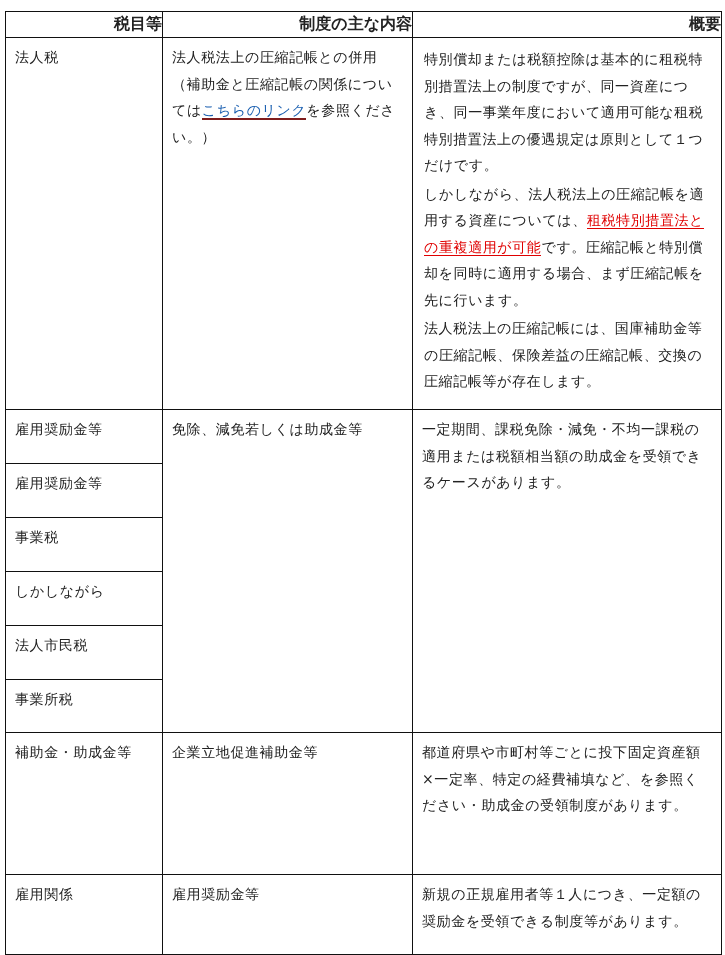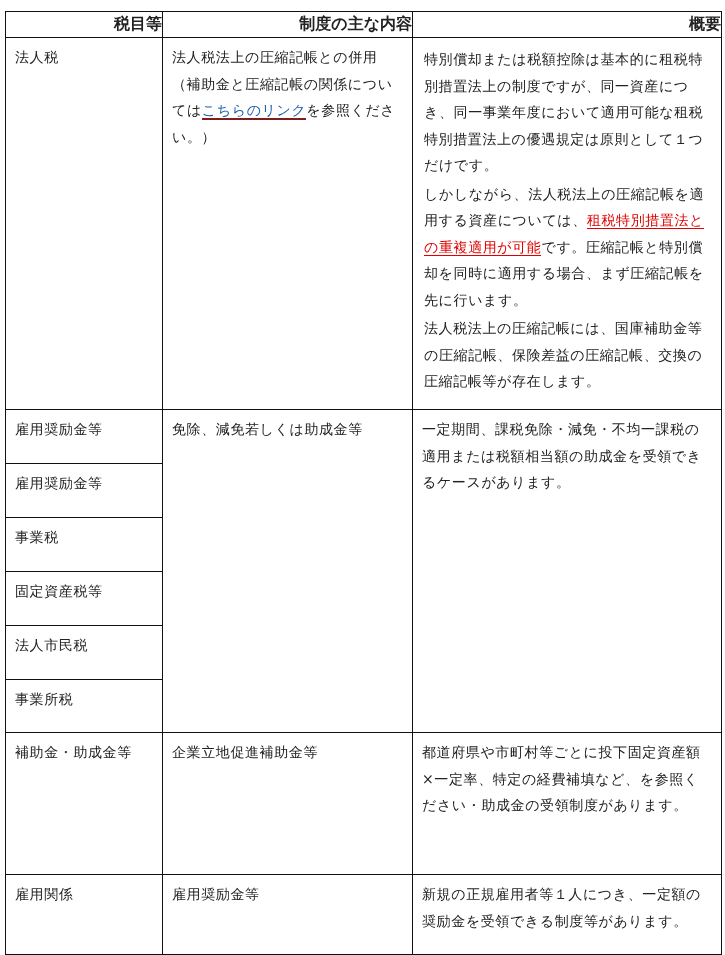--- a/index.html
+++ b/index.html
@@ -73,21 +73,21 @@
           <div class="cell">雇用奨励金等</div>
         </td>
     </tr>
     <tr style="height:54px">
       <td>
           <div class="cell">事業税</div>
         </td>
     </tr>
     <tr style="height:54px">
       <td>
-          <div class="cell">固定資産税等</div>
+          <div class="cell">しかしながら</div>
         </td>
     </tr>
     <tr style="height:54px">
       <td>
           <div class="cell">法人市民税</div>
         </td>
     </tr>
     <tr style="height:53px">
       <td>
           <div class="cell">事業所税</div>

